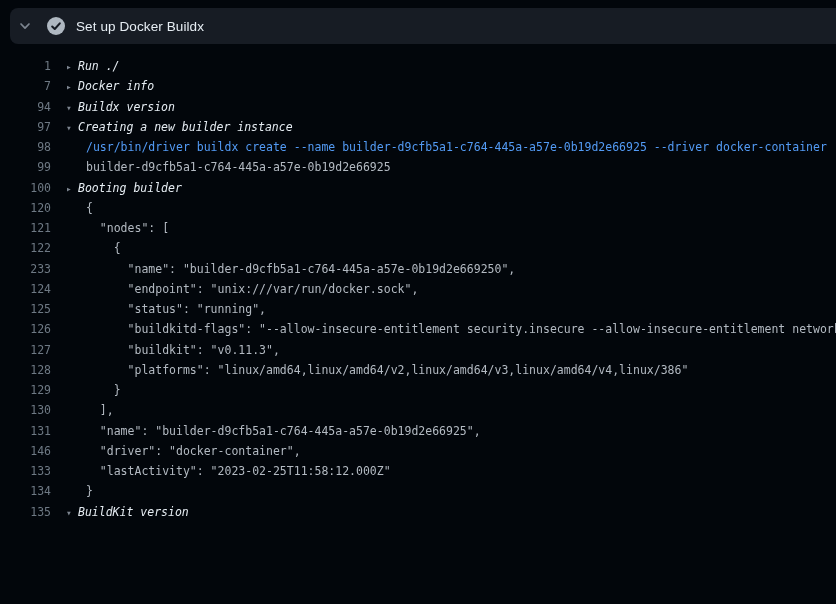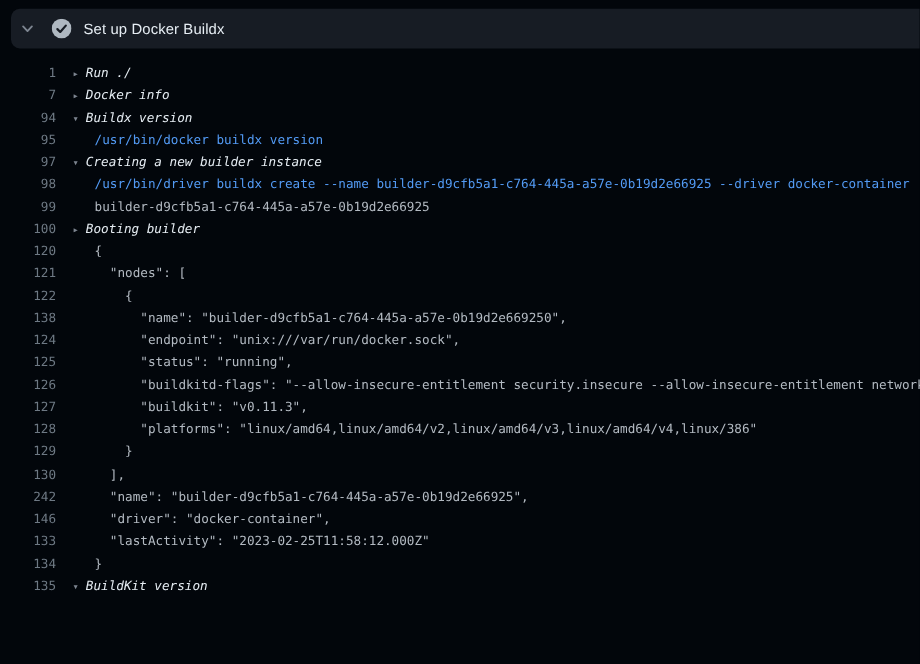--- a/index.html
+++ b/index.html
@@ -64,24 +64,20 @@
   </div>
     <div class="row">
     <span class="num">7</span>
     <span class="content group"><span class="arrow">▸</span><span>Docker info</span></span>
   </div>
     <div class="row">
     <span class="num">94</span>
     <span class="content group"><span class="arrow">▾</span><span>Buildx version</span></span>
   </div>
     <div class="row">
-    <span class="num">95</span>
-    <span class="content command">/usr/bin/docker buildx version</span>
-  </div>
-    <div class="row">
     <span class="num">97</span>
     <span class="content group"><span class="arrow">▾</span><span>Creating a new builder instance</span></span>
   </div>
     <div class="row">
     <span class="num">98</span>
     <span class="content command">/usr/bin/driver buildx create --name builder-d9cfb5a1-c764-445a-a57e-0b19d2e66925 --driver docker-container</span>
   </div>
     <div class="row">
     <span class="num">99</span>
     <span class="content output">builder-d9cfb5a1-c764-445a-a57e-0b19d2e66925</span>
@@ -96,21 +92,21 @@
   </div>
     <div class="row">
     <span class="num">121</span>
     <span class="content output">  "nodes": [</span>
   </div>
     <div class="row">
     <span class="num">122</span>
     <span class="content output">    {</span>
   </div>
     <div class="row">
-    <span class="num">138</span>
+    <span class="num">233</span>
     <span class="content output">      "name": "builder-d9cfb5a1-c764-445a-a57e-0b19d2e669250",</span>
   </div>
     <div class="row">
     <span class="num">124</span>
     <span class="content output">      "endpoint": "unix:///var/run/docker.sock",</span>
   </div>
     <div class="row">
     <span class="num">125</span>
     <span class="content output">      "status": "running",</span>
   </div>
@@ -128,21 +124,21 @@
   </div>
     <div class="row">
     <span class="num">129</span>
     <span class="content output">    }</span>
   </div>
     <div class="row">
     <span class="num">130</span>
     <span class="content output">  ],</span>
   </div>
     <div class="row">
-    <span class="num">242</span>
+    <span class="num">131</span>
     <span class="content output">  "name": "builder-d9cfb5a1-c764-445a-a57e-0b19d2e66925",</span>
   </div>
     <div class="row">
     <span class="num">146</span>
     <span class="content output">  "driver": "docker-container",</span>
   </div>
     <div class="row">
     <span class="num">133</span>
     <span class="content output">  "lastActivity": "2023-02-25T11:58:12.000Z"</span>
   </div>

